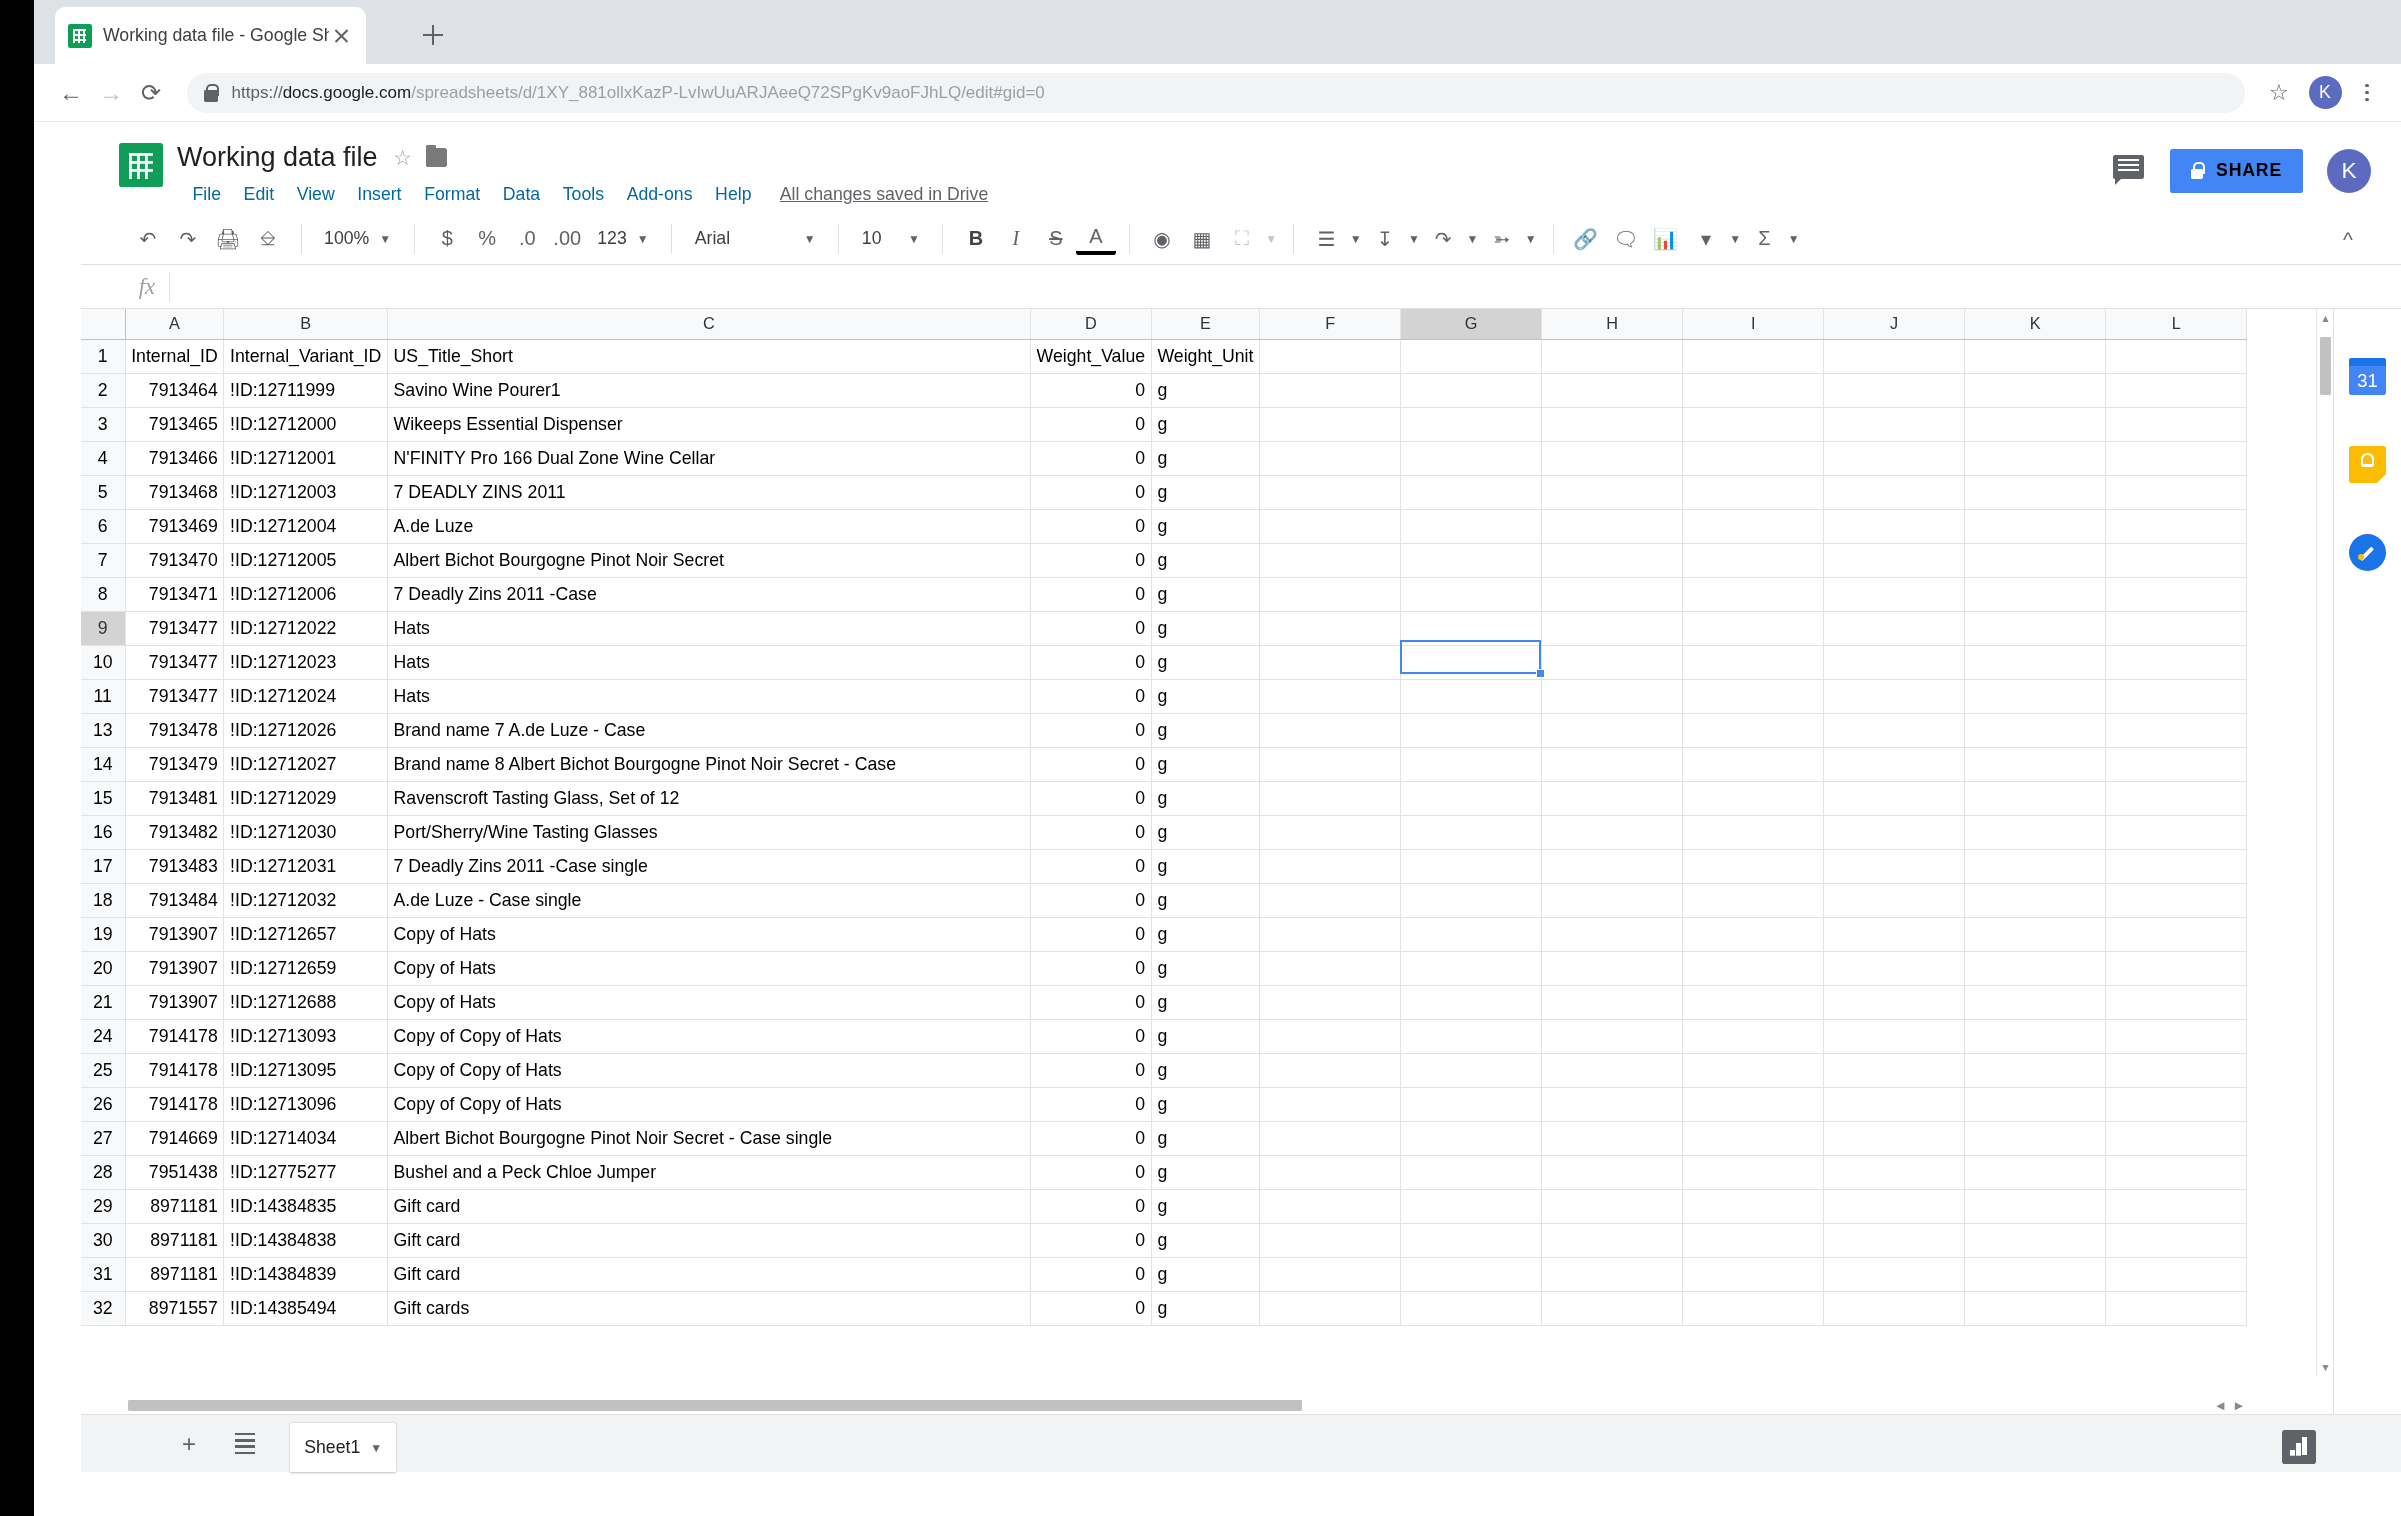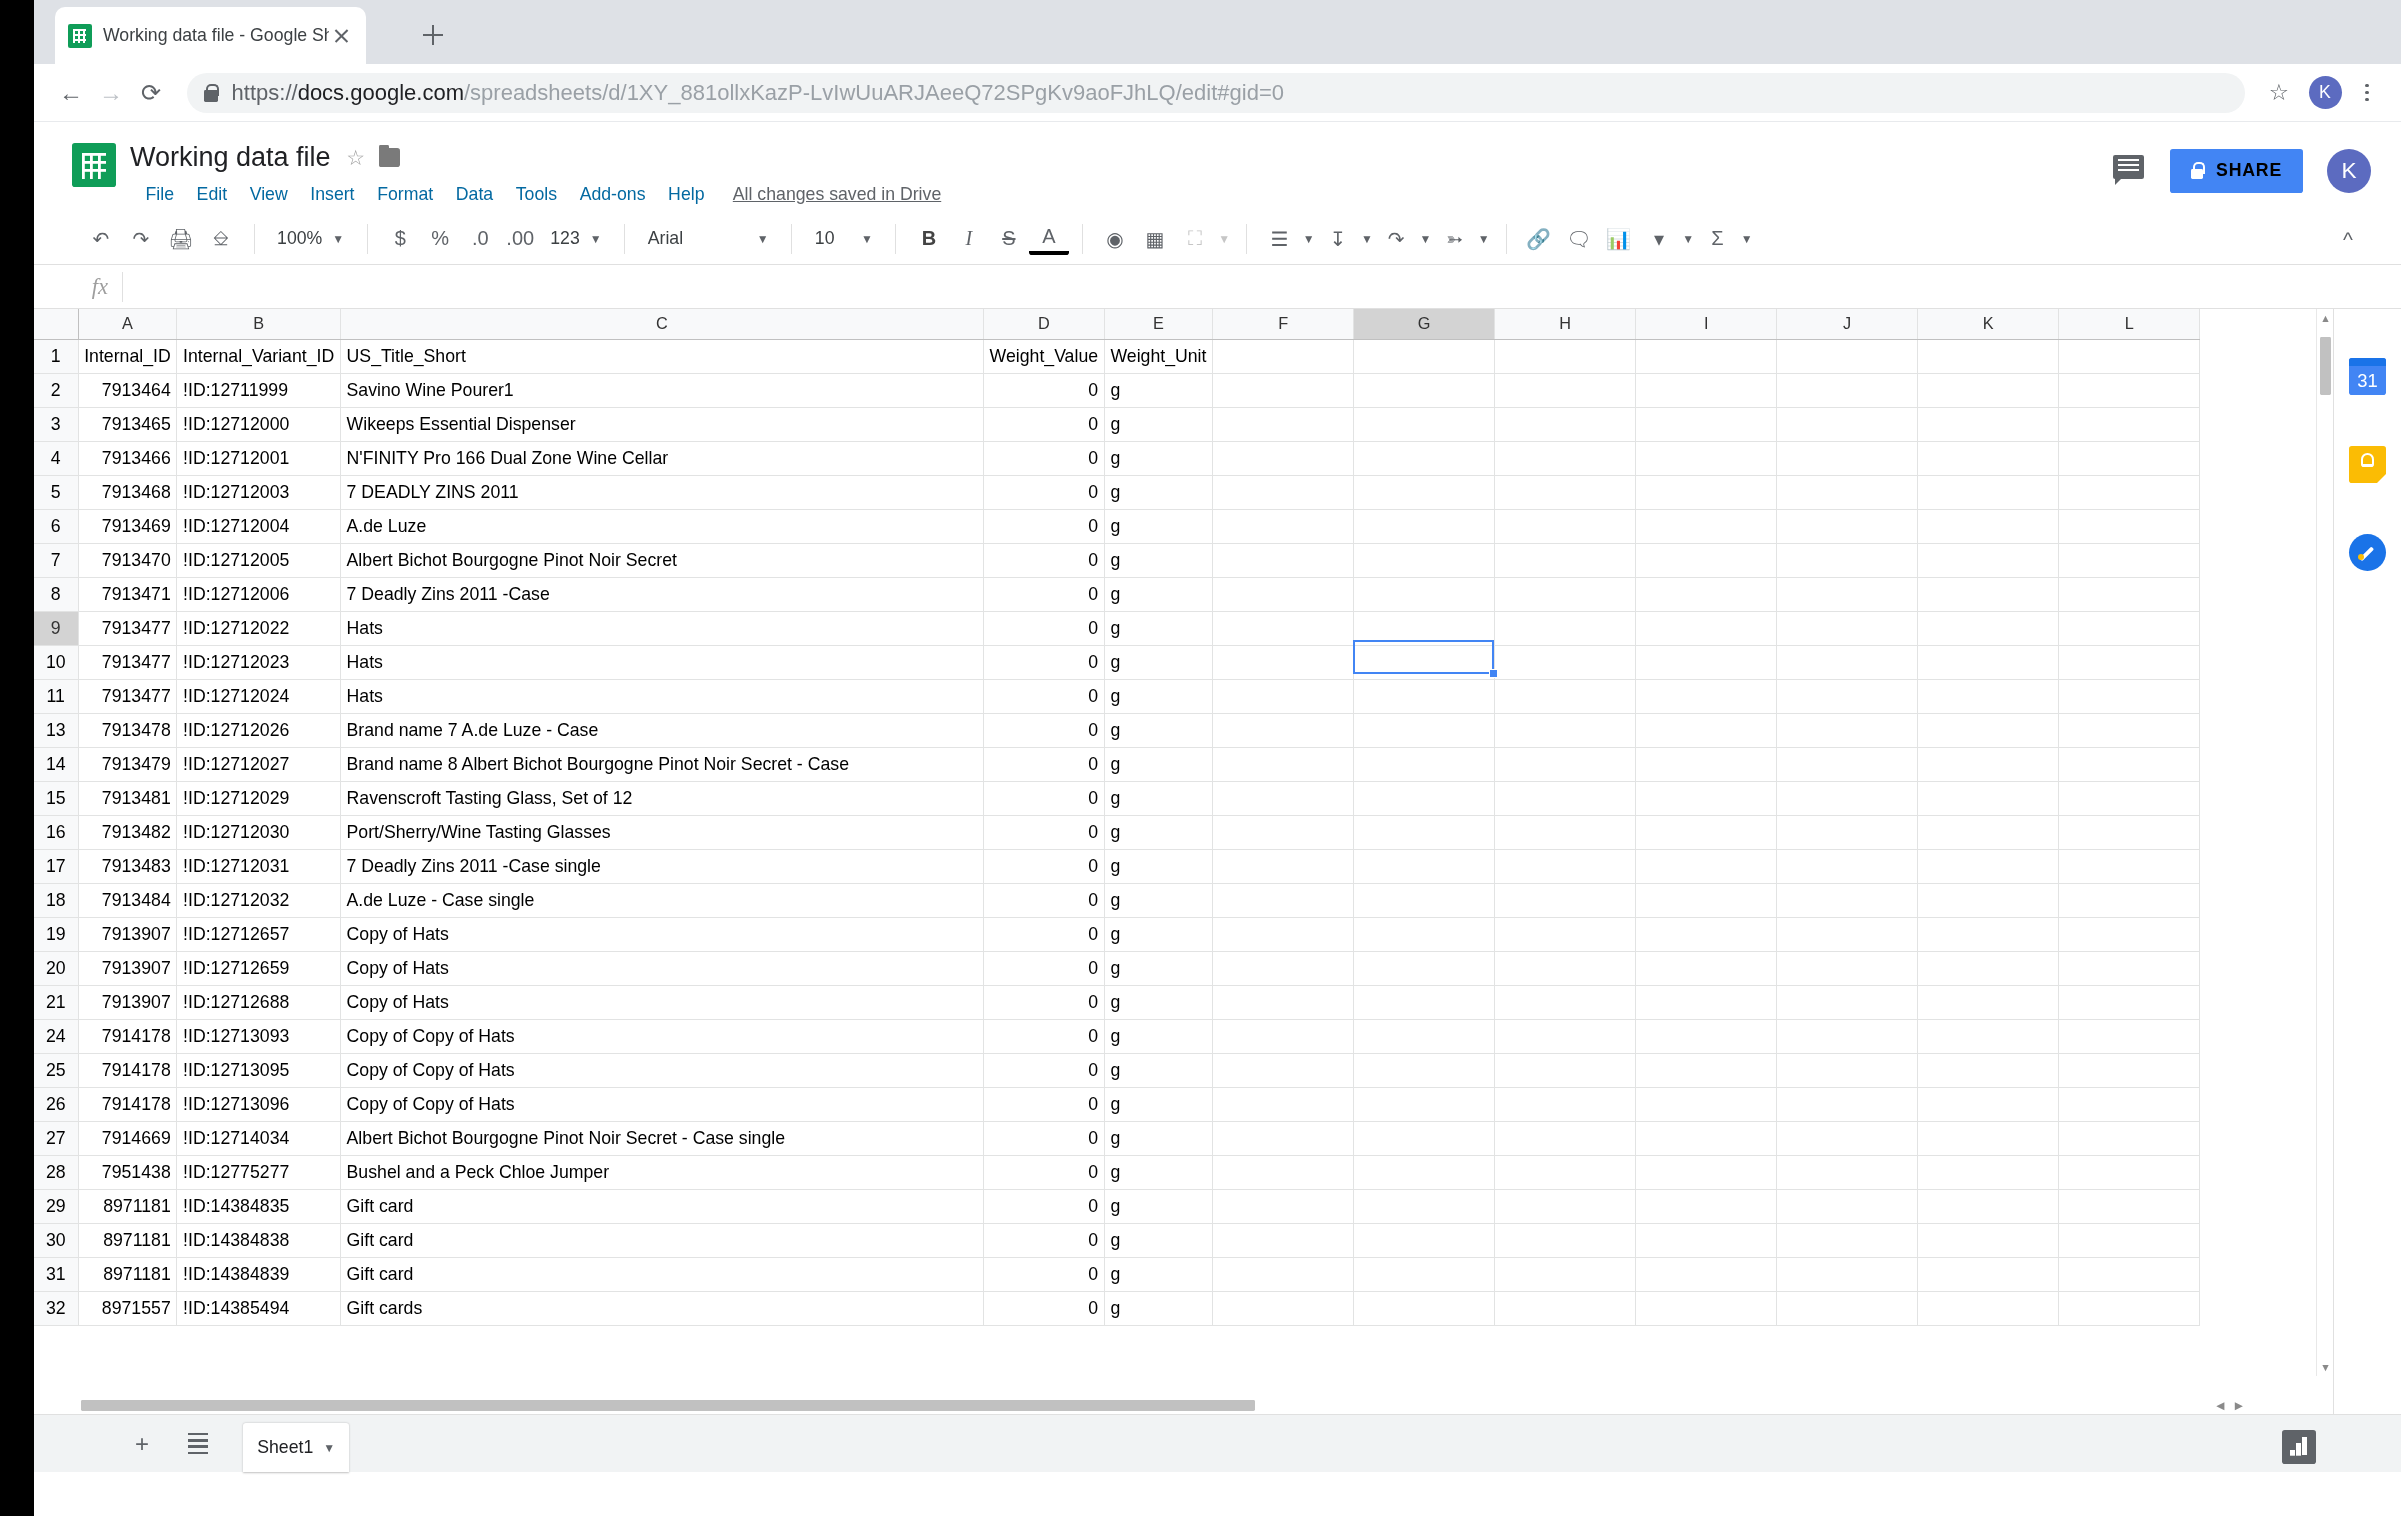--- a/index.html
+++ b/index.html
@@ -96,21 +96,21 @@
   .lock::before {
     content: ""; position: absolute; left: 0; top: 7px;
     width: 14px; height: 11.3px; background: #5f6368; border-radius: 1.4px;
   }
   .lock::after {
     content: ""; position: absolute; left: 2.8px; top: 0.7px;
     width: 8.5px; height: 10px;
     border: 2.1px solid #5f6368; border-bottom: none;
     border-radius: 5px 5px 0 0;
   }
-  .url { font-size: 22px; color: #9aa0a6; white-space: nowrap; }
+  .url { font-size: 17px; color: #9aa0a6; white-space: nowrap; }
   .url b { color: #202124; font-weight: normal; }
   .url .scheme { color: #5f6368; }
   .star {
     width: 34px; height: 34px; flex: 0 0 34px;
     color: #5f6368; font-size: 22.6px;
     display: flex; align-items: center; justify-content: center;
     cursor: pointer; margin-left: 7px;
   }
   .avatar-sm {
     width: 33px; height: 33px; flex: 0 0 33px; border-radius: 50%;
@@ -119,21 +119,21 @@
     font-size: 17.7px; margin-left: 12.7px; cursor: pointer;
   }
   .kebab {
     width: 34px; height: 34px; flex: 0 0 34px; margin-left: 8.5px;
     display: flex; flex-direction: column; align-items: center;
     justify-content: center; gap: 3.5px; cursor: pointer;
   }
   .kebab i { width: 3.5px; height: 3.5px; background: #5f6368; border-radius: 50%; display: block; }
 
   
-  #app { position: relative; height: 1394px; background: #fff; }
+  #app { position: relative; height: 1394px; background: #fff; margin-left: 47px; }
 
   .docheader { display: flex; padding: 15.6px 0 0 0; height: 91px; }
   .doc-icon {
     width: 44px; height: 44px; margin: 5.7px 14px 0 38px;
     background: #0f9d58; border-radius: 2.8px; position: relative; flex: 0 0 44px;
   }
   .doc-icon::before {
     content: ""; position: absolute; left: 10px; top: 10px; right: 10px; bottom: 8.5px;
     background:
       linear-gradient(#fff 0 0) 0 0/100% 2.8px no-repeat,

